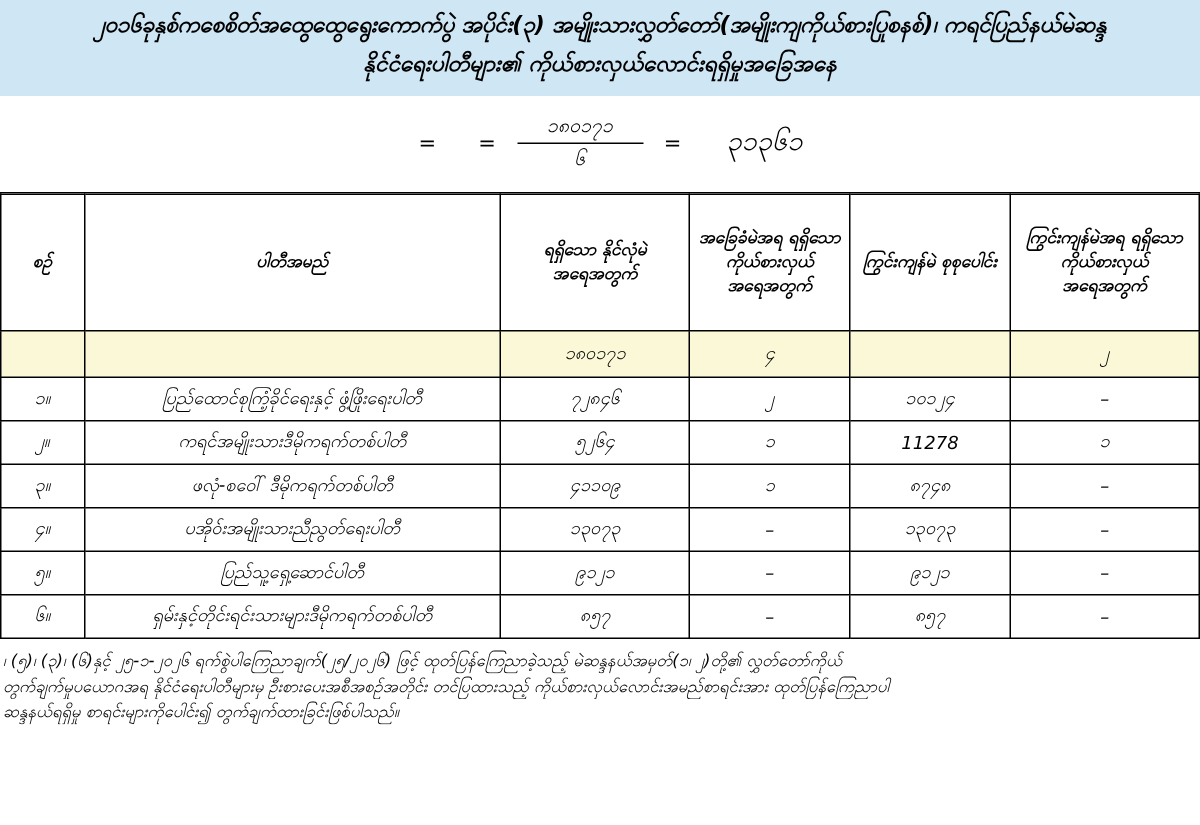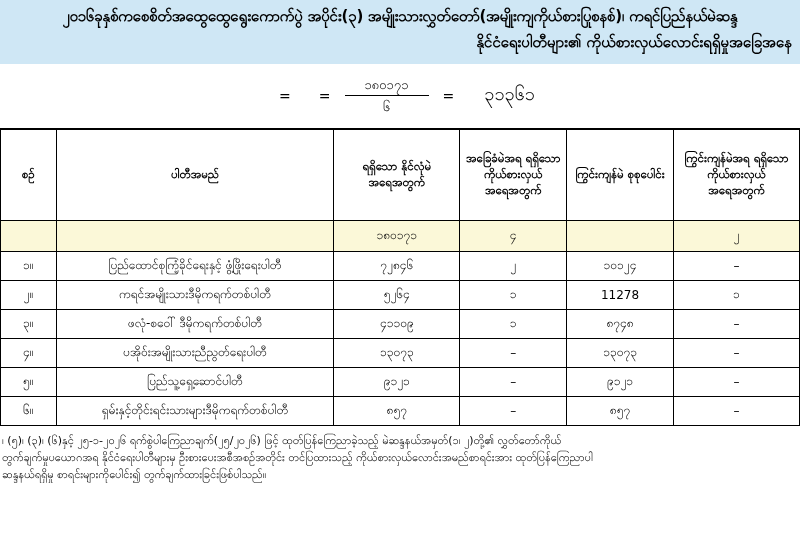--- a/index.html
+++ b/index.html
@@ -10,20 +10,21 @@
     width: 800px;
     height: 550px;
     background: #ffffff;
     font-family: "DejaVu Sans", "Liberation Sans", sans-serif;
     overflow: hidden;
   }
   .page {
     position: relative;
     width: 800px;
     height: 454px;
+    font-style: italic;
   }
 
   
   .banner {
     background: #cfe7f5;
     padding: 6px 8px 10px 8px;
     text-align: center;
   }
   .banner .line1 {
     font-size: 15px;
@@ -32,21 +33,20 @@
     line-height: 1.45;
     white-space: nowrap;
     letter-spacing: -0.2px;
   }
   .banner .line2 {
     font-size: 15px;
     font-weight: bold;
     color: #000;
     line-height: 1.6;
     margin-top: 2px;
-    text-align: right;
   }
 
   
   .formula-strip {
     display: flex;
     align-items: center;
     justify-content: center;
     height: 64px;
     background: #ffffff;
     border-bottom: 1px solid #000;

